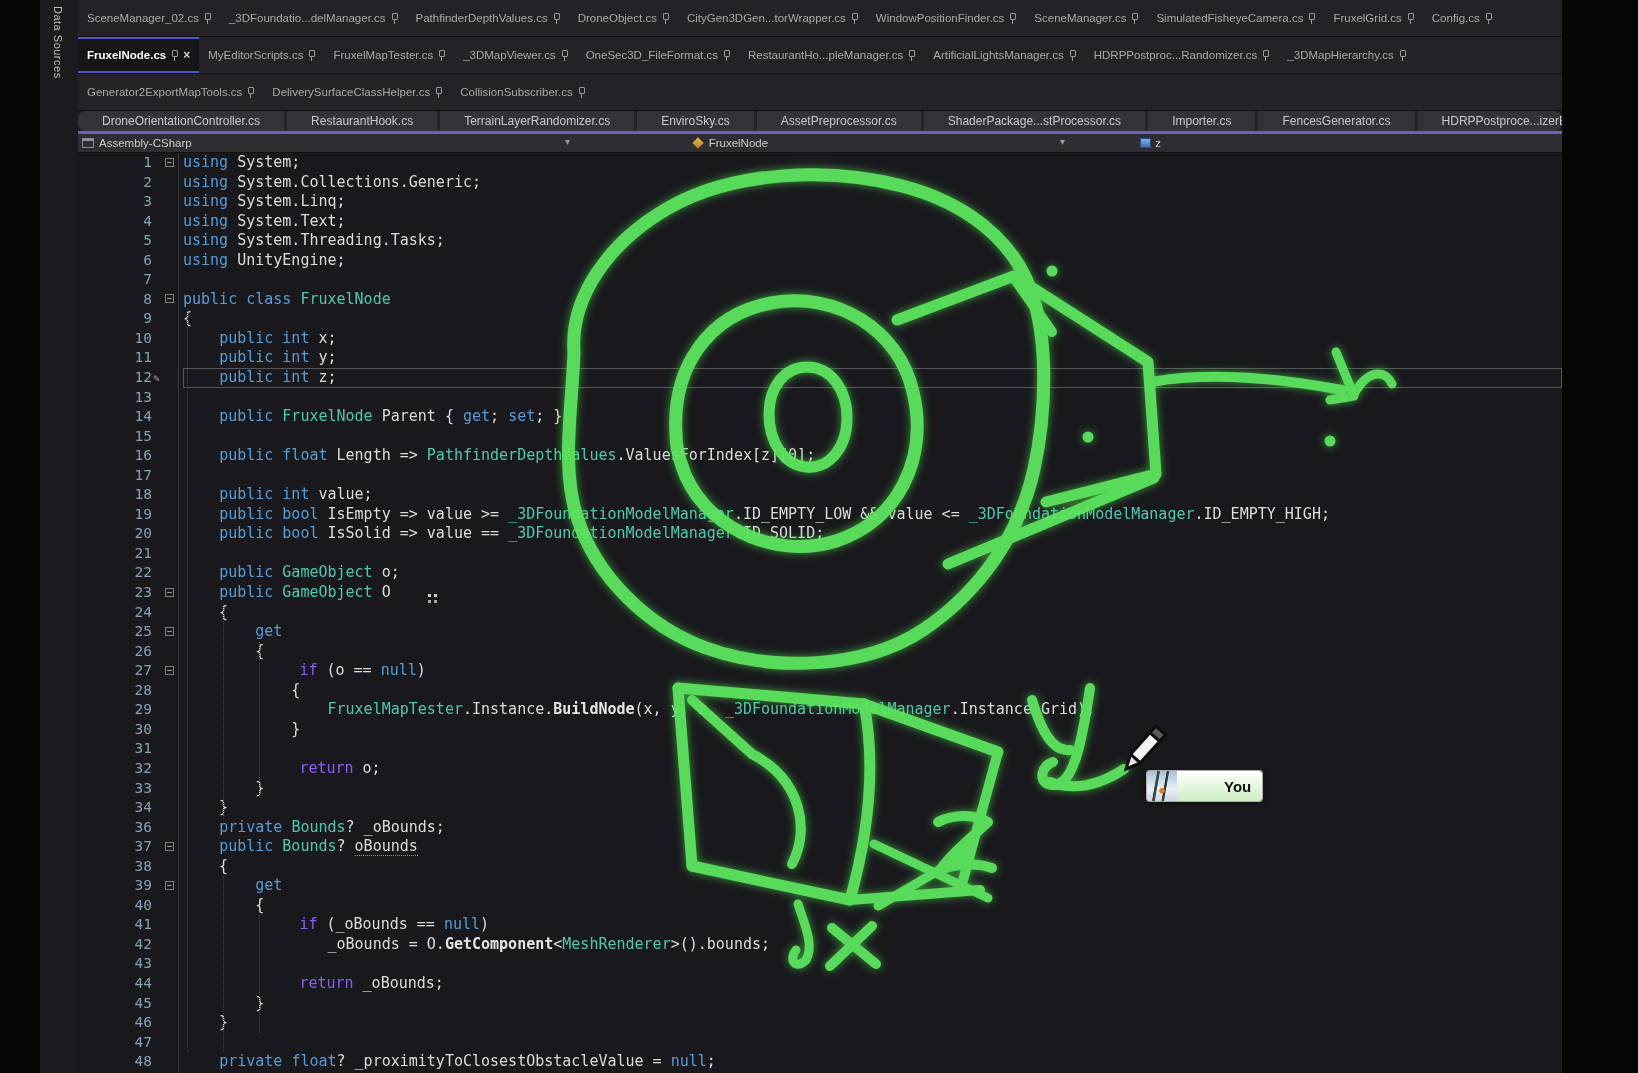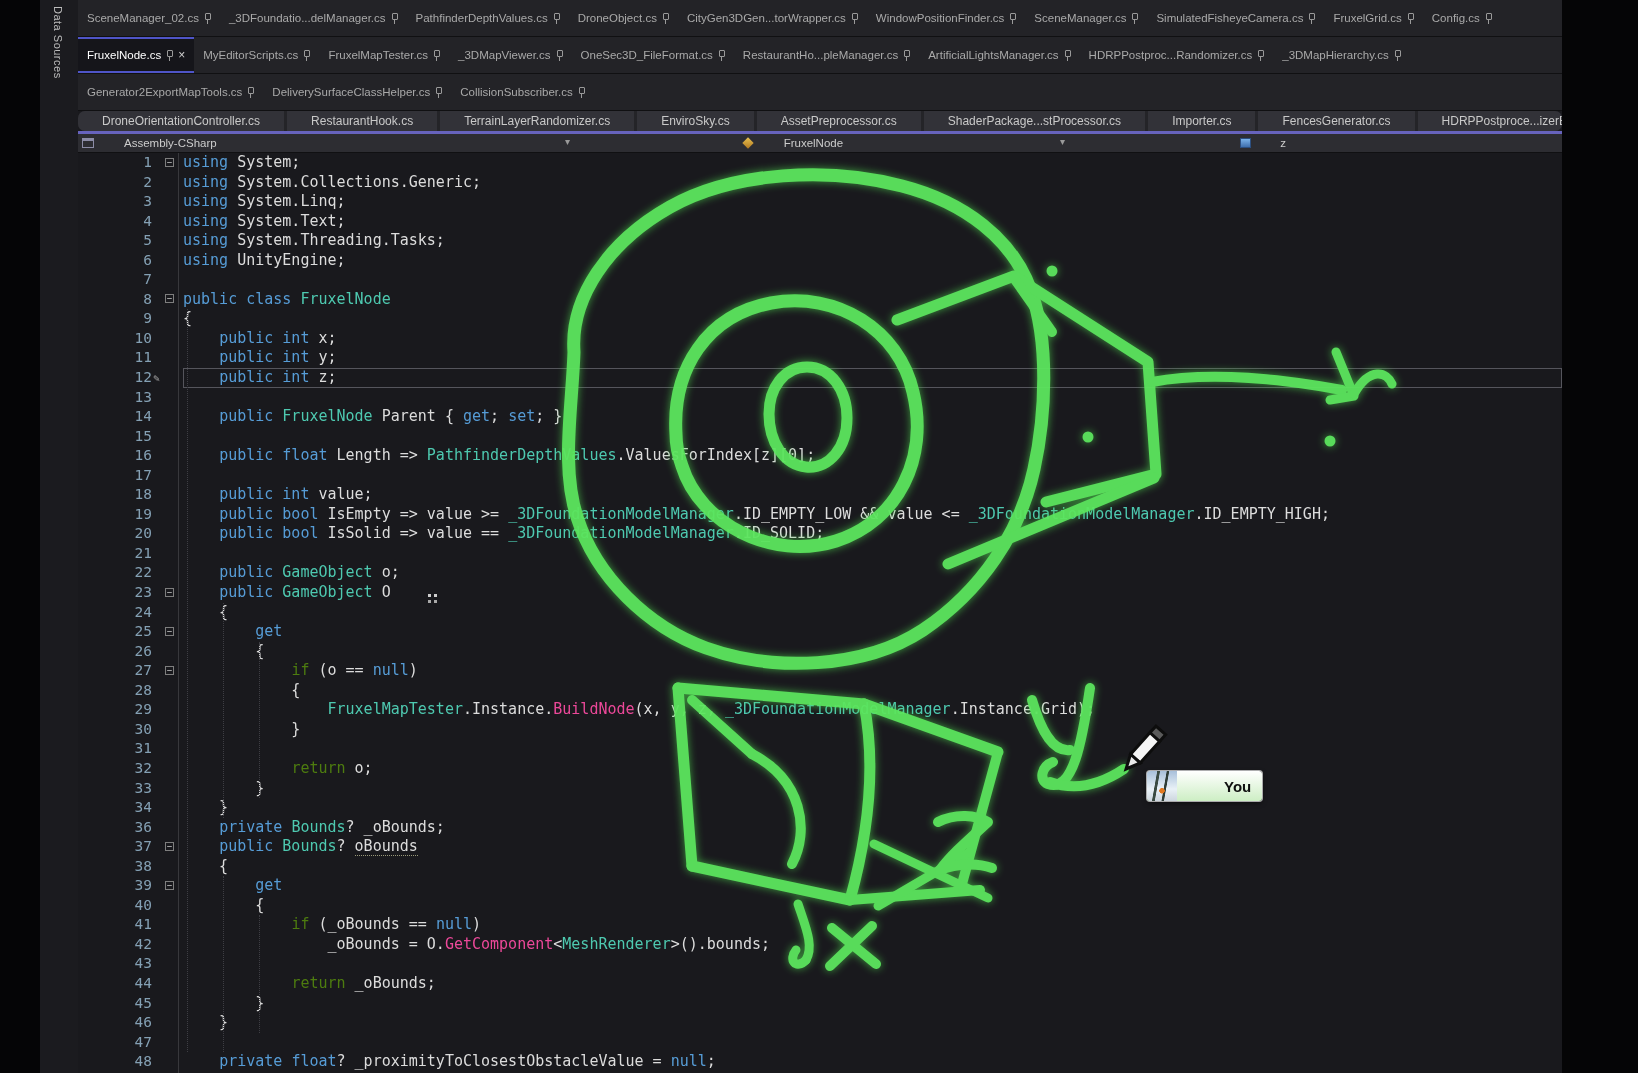--- a/index.html
+++ b/index.html
@@ -7,47 +7,47 @@
          font-family:"Liberation Sans",sans-serif;}
   
   #left-black{position:absolute;left:0;top:0;width:40px;height:1073px;background:#050506;}
   #side-band{position:absolute;left:40px;top:0;width:38px;height:1073px;background:#1b1b1f;border-right:1px solid #111;}
   .vlabel{writing-mode:vertical-rl;font-size:11px;color:#bdbdbd;margin:6px 0 0 12px;letter-spacing:.5px;}
   #right-black{position:absolute;left:1562px;top:0;width:76px;height:1073px;background:#050506;}
   
   #main{position:absolute;left:78px;top:0;width:1484px;height:1073px;background:#19191d;}
   .tabrow{height:37px;background:#232327;display:flex;align-items:stretch;border-bottom:1px solid #101012;box-sizing:border-box;overflow:hidden;}
   .tab{display:flex;align-items:center;gap:5px;padding:0 9px;font-size:11.5px;color:#a9a9a9;white-space:nowrap;box-sizing:border-box;}
-  .tab.active{background:#15151a;color:#fff;font-weight:normal;border-top:2px solid #4f55c8;border-bottom:2px solid #4f55c8;}
+  .tab.active{background:#15151a;color:#fff;font-weight:bold;border-top:2px solid #4f55c8;border-bottom:2px solid #4f55c8;}
   .pin{width:7px;height:12px;position:relative;display:inline-block;flex:none;}
   .pin::before{content:"";position:absolute;top:1px;left:1px;width:4px;height:5px;border:1px solid #9a9a9a;border-radius:1px;}
   .pin::after{content:"";position:absolute;top:8px;left:3px;width:1px;height:4px;background:#9a9a9a;}
   .xclose{font-size:12px;color:#d0d0d0;line-height:1;}
   
   #filestrip{height:20px;background:#242428;display:flex;align-items:stretch;overflow:hidden;border-radius:7px;}
   .fsitem{display:flex;align-items:center;padding:0 24px;margin-right:3px;background:#323238;color:#c9c9c9;font-size:12px;white-space:nowrap;}
   #purple-line{height:3px;background:#6763bd;}
   
-  #navbar{height:18px;background:#2d2d32;display:flex;align-items:center;font-size:11.5px;color:#cccccc;position:relative;border-bottom:1px solid #101012;gap:25px;}
+  #navbar{height:18px;background:#2d2d32;display:flex;align-items:center;font-size:11.5px;color:#cccccc;position:relative;border-bottom:1px solid #101012;}
   .proj-icon{width:12px;height:10px;border:1px solid #8c8ca6;border-top:3px solid #8c8ca6;margin:0 5px 0 4px;box-sizing:border-box;}
   .combo-arrow{position:absolute;color:#9a9a9a;font-size:10px;top:2px;}
   .class-icon{width:8px;height:8px;background:linear-gradient(135deg,#e8c050,#b07820);transform:rotate(45deg);margin:0 7px 0 4px;}
   .field-icon{width:9px;height:8px;background:linear-gradient(180deg,#7ab2ea,#3f6fae);border:1px solid #2c4f80;margin:0 4px 0 6px;}
   
   #editor{position:relative;height:975px;background:#19191d;overflow:hidden;}
   #margin-line{position:absolute;left:100px;top:0;width:1px;height:100%;background:#38383c;}
   .cl{display:flex;height:19.55px;line-height:19.55px;font-family:"DejaVu Sans Mono",monospace;font-size:15px;white-space:pre;}
   .ln{width:74px;text-align:right;color:#84a0b4;flex:none;font-size:14.5px;}
   .mid{width:31px;flex:none;position:relative;}
   .foldbox{position:absolute;left:13px;top:4.5px;width:9px;height:9px;border:1px solid #7e7e7e;color:#c8c8c8;
            font-size:9px;line-height:7px;text-align:center;background:#19191d;box-sizing:border-box;}
   .editmark{position:absolute;left:1px;top:1px;color:#a8a8a8;font-size:11px;}
   .src{flex:1;}
   .cl.cur .src{outline:1px solid #55555c;outline-offset:-1px;}
-  .tk-k{color:#569cd6;} .tk-c{color:#4d7c0f;} .tk-t{color:#4ec9b0;} .tk-m{color:#ec4899;}
+  .tk-k{color:#569cd6;} .tk-c{color:#8b5cf6;margin-left:8px;} .tk-t{color:#4ec9b0;} .tk-m{color:#e5e5e5;font-weight:bold;}
   .tk-p{color:#dcdcdc;} .tk-w{color:#dcdcdc;border-bottom:1px dotted #9a9a7a;}
   .guide{position:absolute;width:0;border-left:1px dotted #3e3e44;}
   .handle-dots{position:absolute;left:350px;top:441px;width:3px;height:3px;background:#e2e2e2;
                box-shadow:6px 0 #e2e2e2,0 6px #b9b9b9,6px 6px #b9b9b9;opacity:.9;}
   
   #ann-svg{position:absolute;left:0;top:0;z-index:50;pointer-events:none;}
   #presence-badge{position:absolute;left:1147px;top:771px;height:30px;z-index:55;display:flex;align-items:center;
      background:linear-gradient(180deg,#ffffff,#cdeec4);border-radius:3px;box-shadow:0 0 0 1px rgba(255,255,255,.65),0 2px 5px rgba(0,0,0,.5);
      padding-right:11px;gap:7px;overflow:hidden;}
   #presence-avatar{width:30px;height:30px;flex:none;border-radius:3px 0 0 3px;

